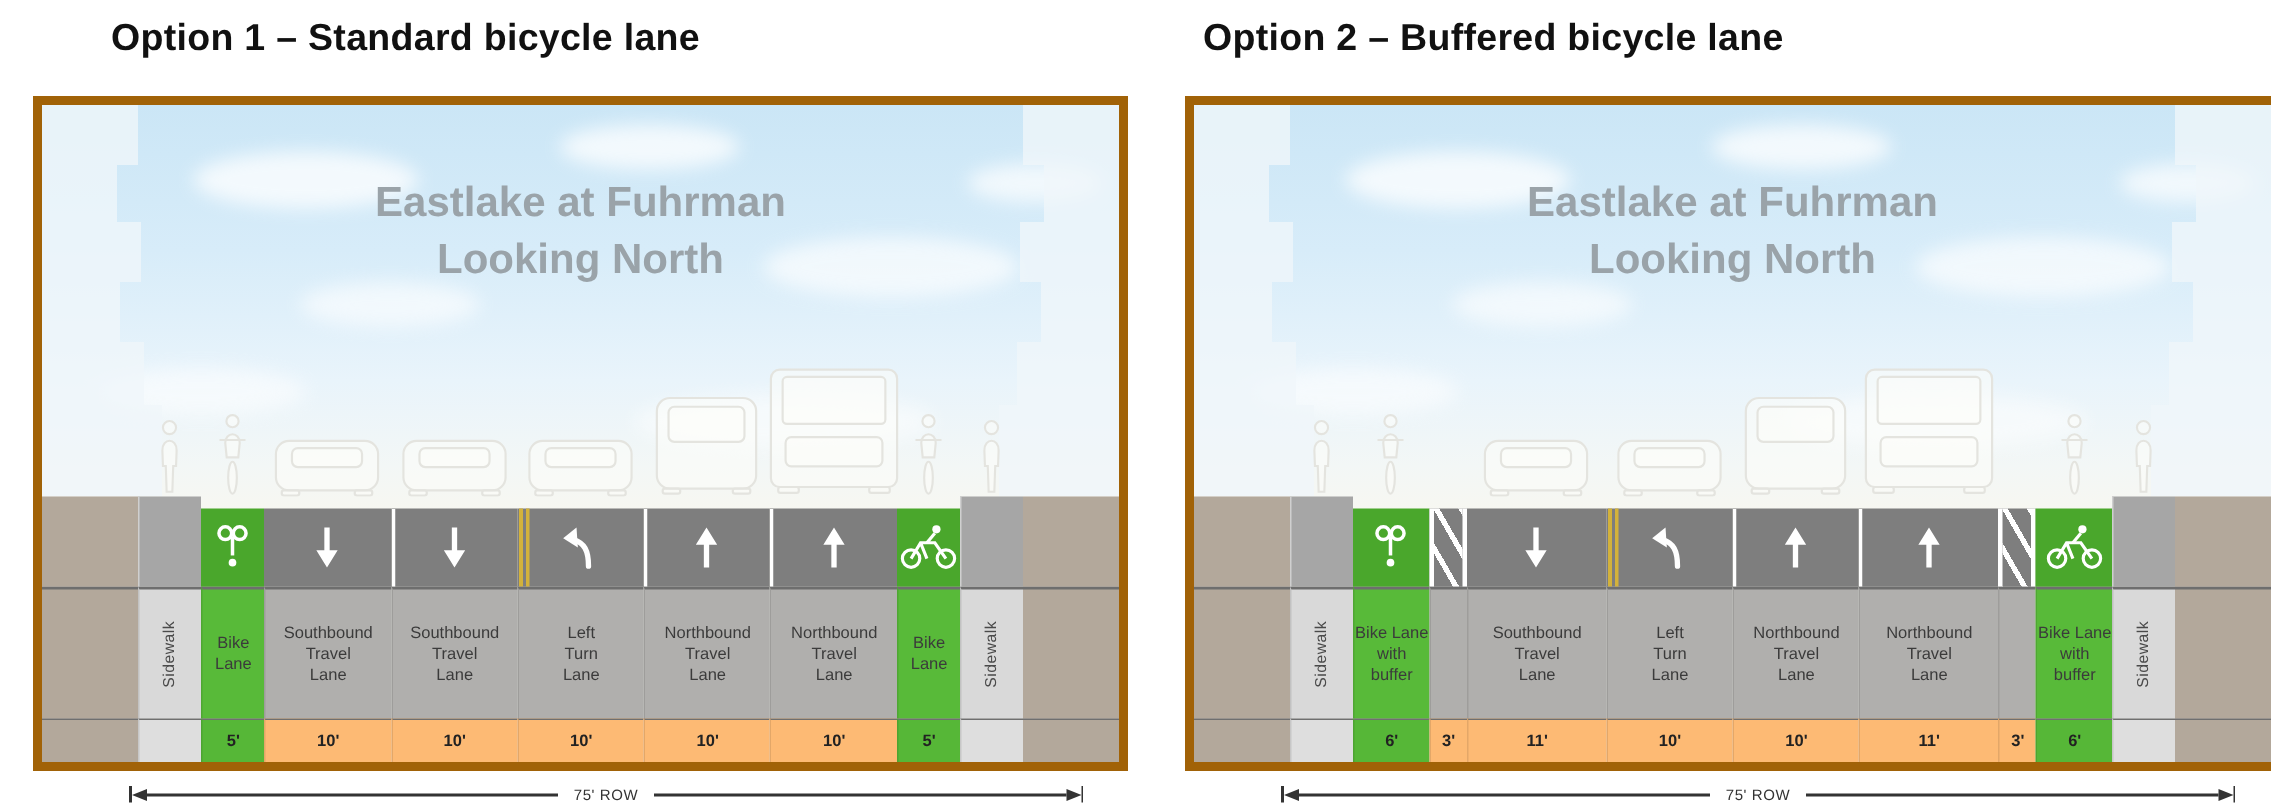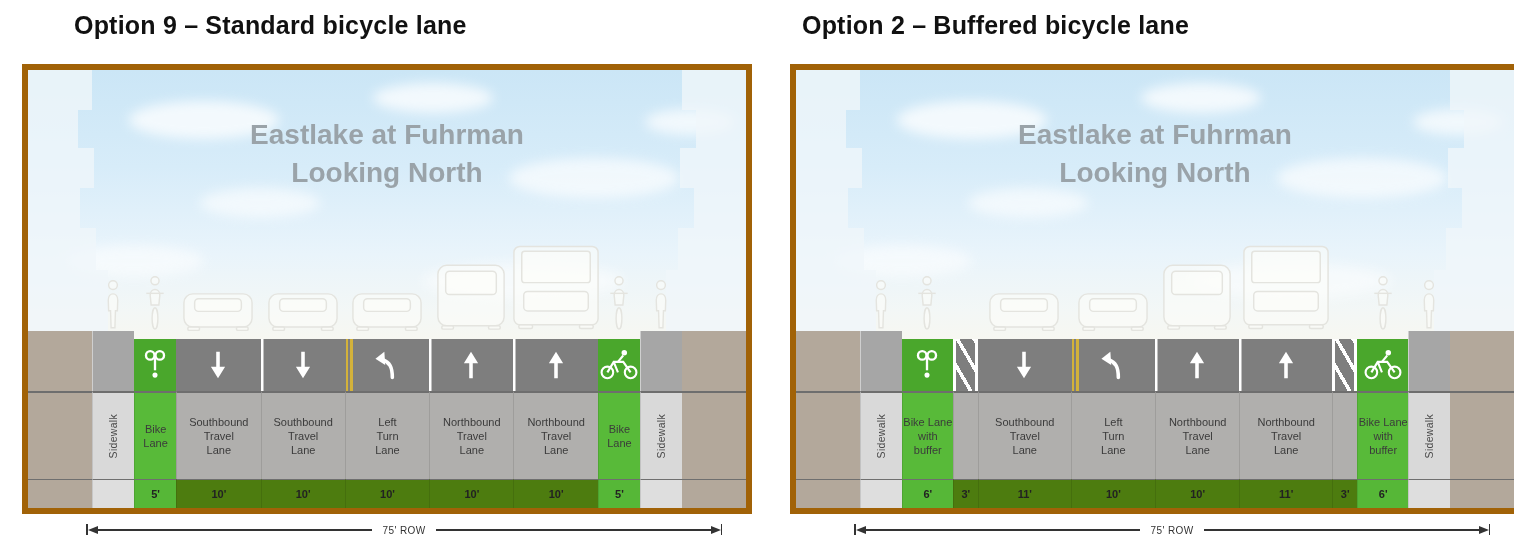--- a/index.html
+++ b/index.html
@@ -51,40 +51,40 @@
   .col:first-child .label,.col:first-child .dim{border-left:none;}
   .lab-travel,.lab-buffer{background:#b0afad;}
   .lab-bike{background:#58ba39;}
   .lab-sidewalk{background:#d9d9d9;}
   .lab-edge{background:#b3a89b;border-left:none;}
   .label-text{font-size:11px;color:#3b3b3b;text-align:center;white-space:pre-line;line-height:1.3;}
   .label-text.vert{writing-mode:vertical-rl;transform:rotate(180deg);font-size:10.5px;color:#4a4a4a;letter-spacing:.3px;}
 
   .dim{height:29px;box-sizing:border-box;border-top:1.5px solid #6f6f6f;display:flex;align-items:center;justify-content:center;
     font-size:11px;font-weight:700;color:#222;}
-  .dim-travel,.dim-buffer{background:#4d7c0f;}
+  .dim-travel,.dim-buffer{background:#fdba74;}
   .dim-bike{background:#56b737;}
   .dim-sidewalk{background:#dedede;}
   .dim-edge{background:#b3a89b;border-left:none;}
 
   .row-dim{margin:7px 0 0 64px;width:636px;height:18px;display:flex;align-items:center;}
   .tick{width:1.5px;height:13px;background:#333;flex:0 0 auto;}
   .ah{width:0;height:0;border-top:4.5px solid transparent;border-bottom:4.5px solid transparent;flex:0 0 auto;}
   .ah-l{border-right:10px solid #333;}
   .ah-r{border-left:10px solid #333;}
   .ln{flex:1;height:1.5px;background:#333;}
   .row-label{padding:0 10px;font-size:10px;font-weight:400;color:#333;white-space:nowrap;letter-spacing:.4px;}
 </style>
 </head>
 <body>
 
 <div class="stage">
 
   <section class="option">
-    <h2 class="option-title">Option 9 – Standard bicycle lane</h2>
+    <h2 class="option-title">Option 1 – Standard bicycle lane</h2>
     <div class="panel">
       <div class="bg">
         <div class="cloud c1"></div>
         <div class="cloud c2"></div>
         <div class="cloud c3"></div>
         <div class="cloud c4"></div>
         <div class="cloud c5"></div>
         <div class="cloud c6"></div>
         <div class="cloud c7"></div>
         <div class="building"></div>

